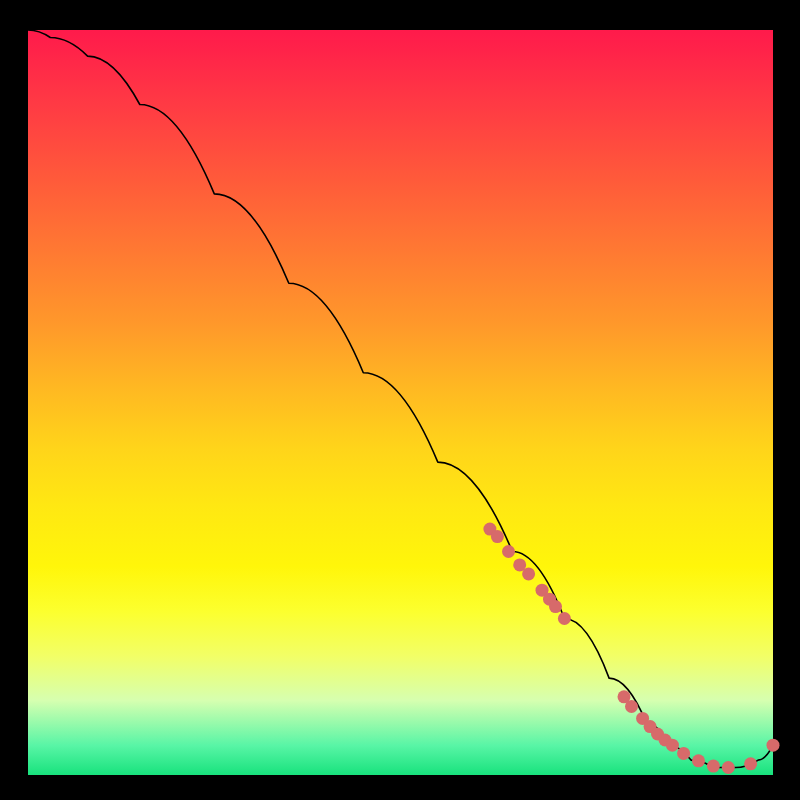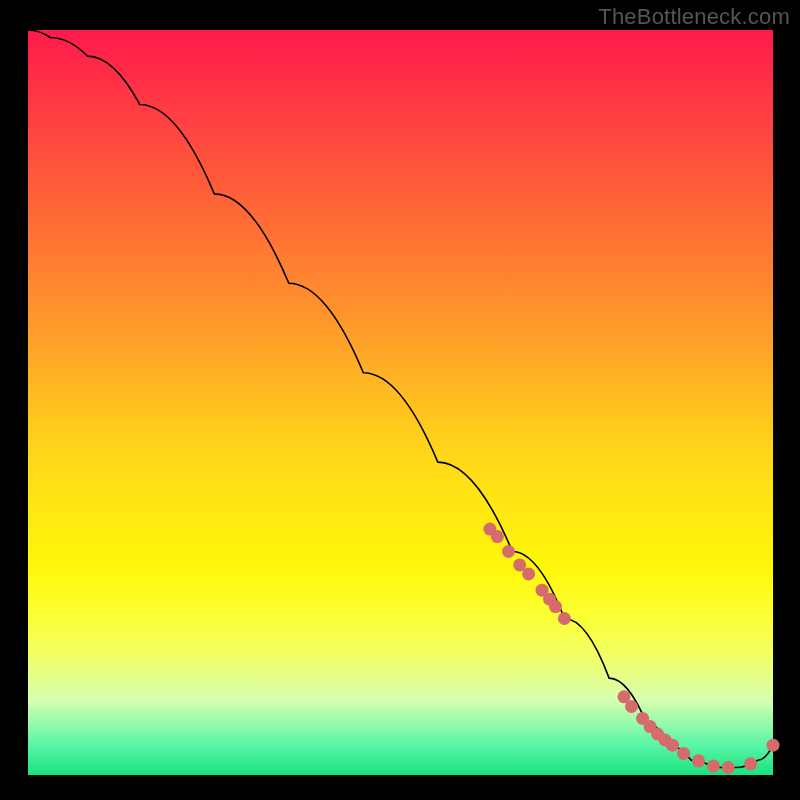--- a/index.html
+++ b/index.html
@@ -72,21 +72,20 @@
   .pt {
     fill: #d76a6a;
     stroke: none;
   }
 </style>
 </head>
 <body>
 
 <div class="stage">
 
-  <div class="watermark">TheBottleneck.com</div>
 
   <div class="plot">
     <div class="gradient"></div>
 
     <svg class="curve" viewBox="0 0 745 745" preserveAspectRatio="none">
       <path class="curve-path" d="M 0.0 0.0 Q 11.2 0.0 22.3 7.5 Q 41.0 7.5 59.6 26.1 Q 85.7 26.1 111.8 74.5 Q 149.0 74.5 186.3 163.9 Q 223.5 163.9 260.8 253.3 Q 298.0 253.3 335.3 342.7 Q 372.5 342.7 409.8 432.1 Q 447.0 432.1 484.3 521.5 Q 510.3 521.5 536.4 588.5 Q 558.8 588.5 581.1 648.1 Q 599.7 648.1 618.4 692.9 Q 629.5 692.9 640.7 715.2 Q 651.9 715.2 663.0 730.1 Q 674.2 730.1 685.4 737.5 Q 696.6 737.5 707.8 737.5 Q 718.9 737.5 730.1 730.1 Q 737.5 730.1 745.0 715.2"></path>
       <g>
           <circle cx="461.9" cy="499.1" r="6.5" class="pt"></circle>
           <circle cx="469.4" cy="506.6" r="6.5" class="pt"></circle>
           <circle cx="480.5" cy="521.5" r="6.5" class="pt"></circle>

